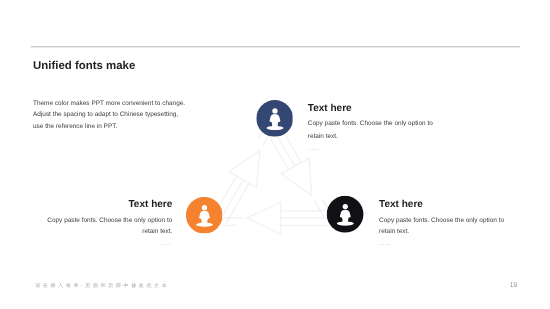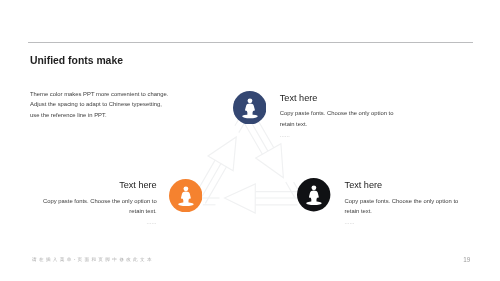--- a/index.html
+++ b/index.html
@@ -12,21 +12,21 @@
   .title{position:absolute;left:30px;top:55.3px;width:280px;font-size:10.4px;font-weight:700;
          line-height:12.6px;color:#1f1f1f;}
   .subtitle{position:absolute;left:30px;top:88.9px;width:250px;font-size:5.87px;line-height:10.5px;
             color:#3c3c3c;}
   .badge{position:absolute;}
   .badge svg{display:block;}
   .bg1{left:232.85px;top:90.75px;}
   .bg2{left:168.8px;top:178.7px;}
   .bg3{left:297.4px;top:178.3px;}
   .blk{position:absolute;}
-  .blk .hd{font-size:9.15px;font-weight:400;color:#1d1d1d;line-height:11px;}
+  .blk .hd{font-size:9.15px;font-weight:700;color:#1d1d1d;line-height:11px;}
   .blk .bd{font-size:5.87px;line-height:10.7px;color:#3c3c3c;margin-top:4.5px;}
   .b1{left:279.8px;top:92.7px;width:114px;}
   .b2{left:42.7px;top:180.1px;width:114px;text-align:right;}
   .b3{left:344.6px;top:180.2px;width:116px;}
   .dots{font-size:5.2px;color:#a9a9a9;letter-spacing:0.25px;margin-top:2.2px;}
   .footer{position:absolute;left:32px;top:258.2px;font-size:4.6px;line-height:4.6px;letter-spacing:2.35px;color:#a8a8a8;white-space:nowrap;}
   .pageno{position:absolute;left:463.2px;top:257.1px;font-size:6.3px;line-height:6.3px;color:#9b9b9b;}
 </style>
 </head>
 <body>

